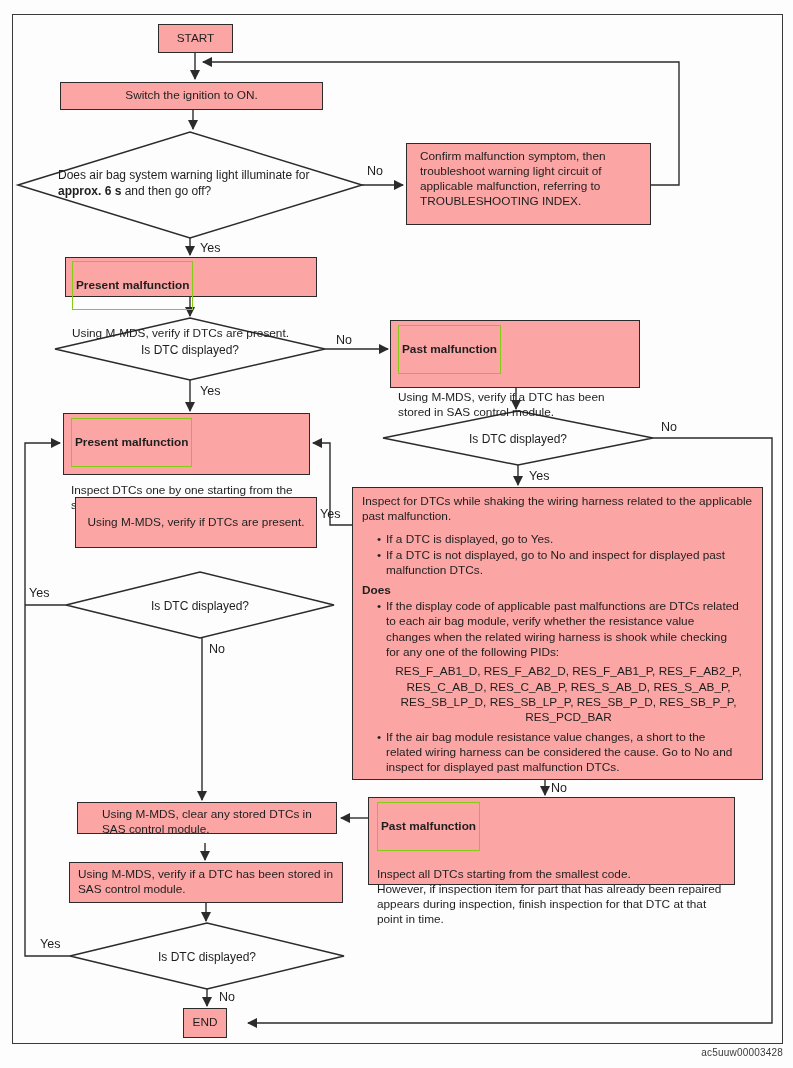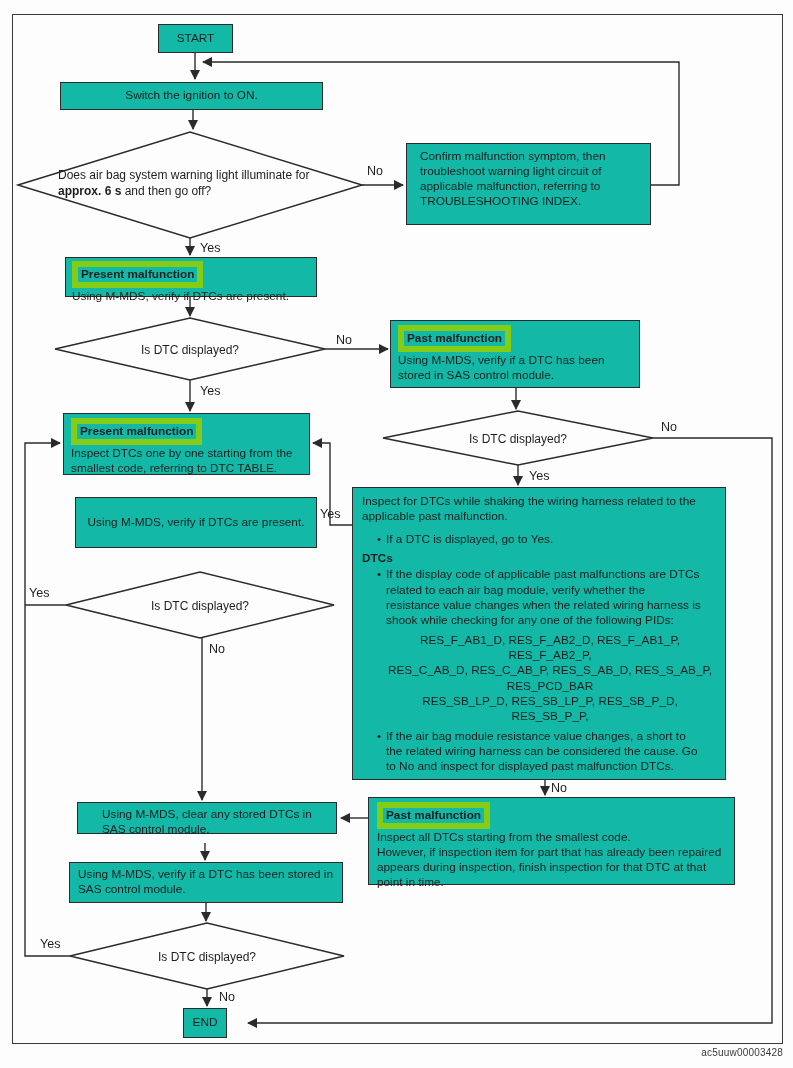--- a/index.html
+++ b/index.html
@@ -2,26 +2,26 @@
 <html><head>
 <meta charset="utf-8">
 <style>
   html,body{margin:0;padding:0;background:#ffffff;}
   .stage{position:relative;width:793px;height:1068px;background:#fdfdfd;overflow:hidden;
          font-family:"Liberation Sans",sans-serif;color:#1e1e1e;}
   .frame{position:absolute;left:12px;top:14px;width:771px;height:1030px;
          border:1.5px solid #3a3a3a;box-sizing:border-box;background:transparent;}
   svg.wires{position:absolute;left:0;top:0;width:793px;height:1068px;}
 
-  .node{position:absolute;background:#14b8a6;border:1.5px solid #2b2b2b;box-sizing:border-box;
+  .node{position:absolute;background:#fca5a5;border:1.5px solid #2b2b2b;box-sizing:border-box;
         font-size:11.8px;line-height:1.28;}
   .center{display:flex;align-items:center;justify-content:center;text-align:center;}
   .pad{padding:3px 6px;}
-  .titlebox{display:inline-block;border:6px solid #84cc16;font-weight:bold;
-            padding:0 3px;margin:0 0 1px 0;font-size:11.8px;}
+  .titlebox{display:inline-block;border:1px solid #84cc16;font-weight:bold;
+            padding:16px 3px;margin:0 0 16px 0;font-size:11.8px;}
 
   .dtext{position:absolute;font-size:12px;line-height:1.35;}
   .dcenter{text-align:center;}
   .elabel{position:absolute;font-size:12.5px;}
 
   .bigblock{padding:6px 9px;font-size:11.8px;line-height:1.3;}
   .bigblock .para{margin:0 0 7px 0;}
   .bullet{position:relative;padding-left:10px;margin:1px 14px;}
   .bullet:before{content:"\2022";position:absolute;left:1px;}
   .notelabel{font-weight:bold;margin:4px 0 1px 0;}
@@ -97,30 +97,31 @@
 
   <div class="node pad" style="left:63px;top:413px;width:247px;height:62px;padding:4px 7px;">
     <span class="titlebox">Present malfunction</span>
     <div>Inspect DTCs one by one starting from the smallest code, referring to DTC TABLE.</div>
   </div>
 
   <div class="node center" style="left:75px;top:497px;width:242px;height:51px;">
     <span>Using M-MDS, verify if DTCs are present.</span>
   </div>
 
-  <div class="node bigblock" style="left:352px;top:487px;width:374px;height:293px;">
+  <div class="node bigblock" style="left:352px;top:487px;width:411px;height:293px;">
     <div class="para">Inspect for DTCs while shaking the wiring harness related to the applicable past malfunction.</div>
     <div class="bullet">If a DTC is displayed, go to Yes.</div>
-    <div class="notelabel">DTCs</div>
+    <div class="bullet">If a DTC is not displayed, go to No and inspect for displayed past malfunction DTCs.</div>
+    <div class="notelabel">Does</div>
     <div class="bullet">If the display code of applicable past malfunctions are DTCs related to each air bag module, verify whether the resistance value changes when the related wiring harness is shook while checking for any one of the following PIDs:</div>
     <div class="pids">
       <div>RES_F_AB1_D, RES_F_AB2_D, RES_F_AB1_P, RES_F_AB2_P,</div>
       <div>RES_C_AB_D, RES_C_AB_P, RES_S_AB_D, RES_S_AB_P,</div>
+      <div>RES_SB_LP_D, RES_SB_LP_P, RES_SB_P_D, RES_SB_P_P,</div>
       <div>RES_PCD_BAR</div>
-      <div>RES_SB_LP_D, RES_SB_LP_P, RES_SB_P_D, RES_SB_P_P,</div>
     </div>
     <div class="bullet">If the air bag module resistance value changes, a short to the related wiring harness can be considered the cause. Go to No and inspect for displayed past malfunction DTCs.</div>
   </div>
 
   <div class="node" style="left:368px;top:797px;width:367px;height:88px;padding:4px 8px;">
     <span class="titlebox">Past malfunction</span>
     <div class="past2-line">Inspect all DTCs starting from the smallest code.</div>
     <div class="past2-line">However, if inspection item for part that has already been repaired appears during inspection, finish inspection for that DTC at that point in time.</div>
   </div>
 

